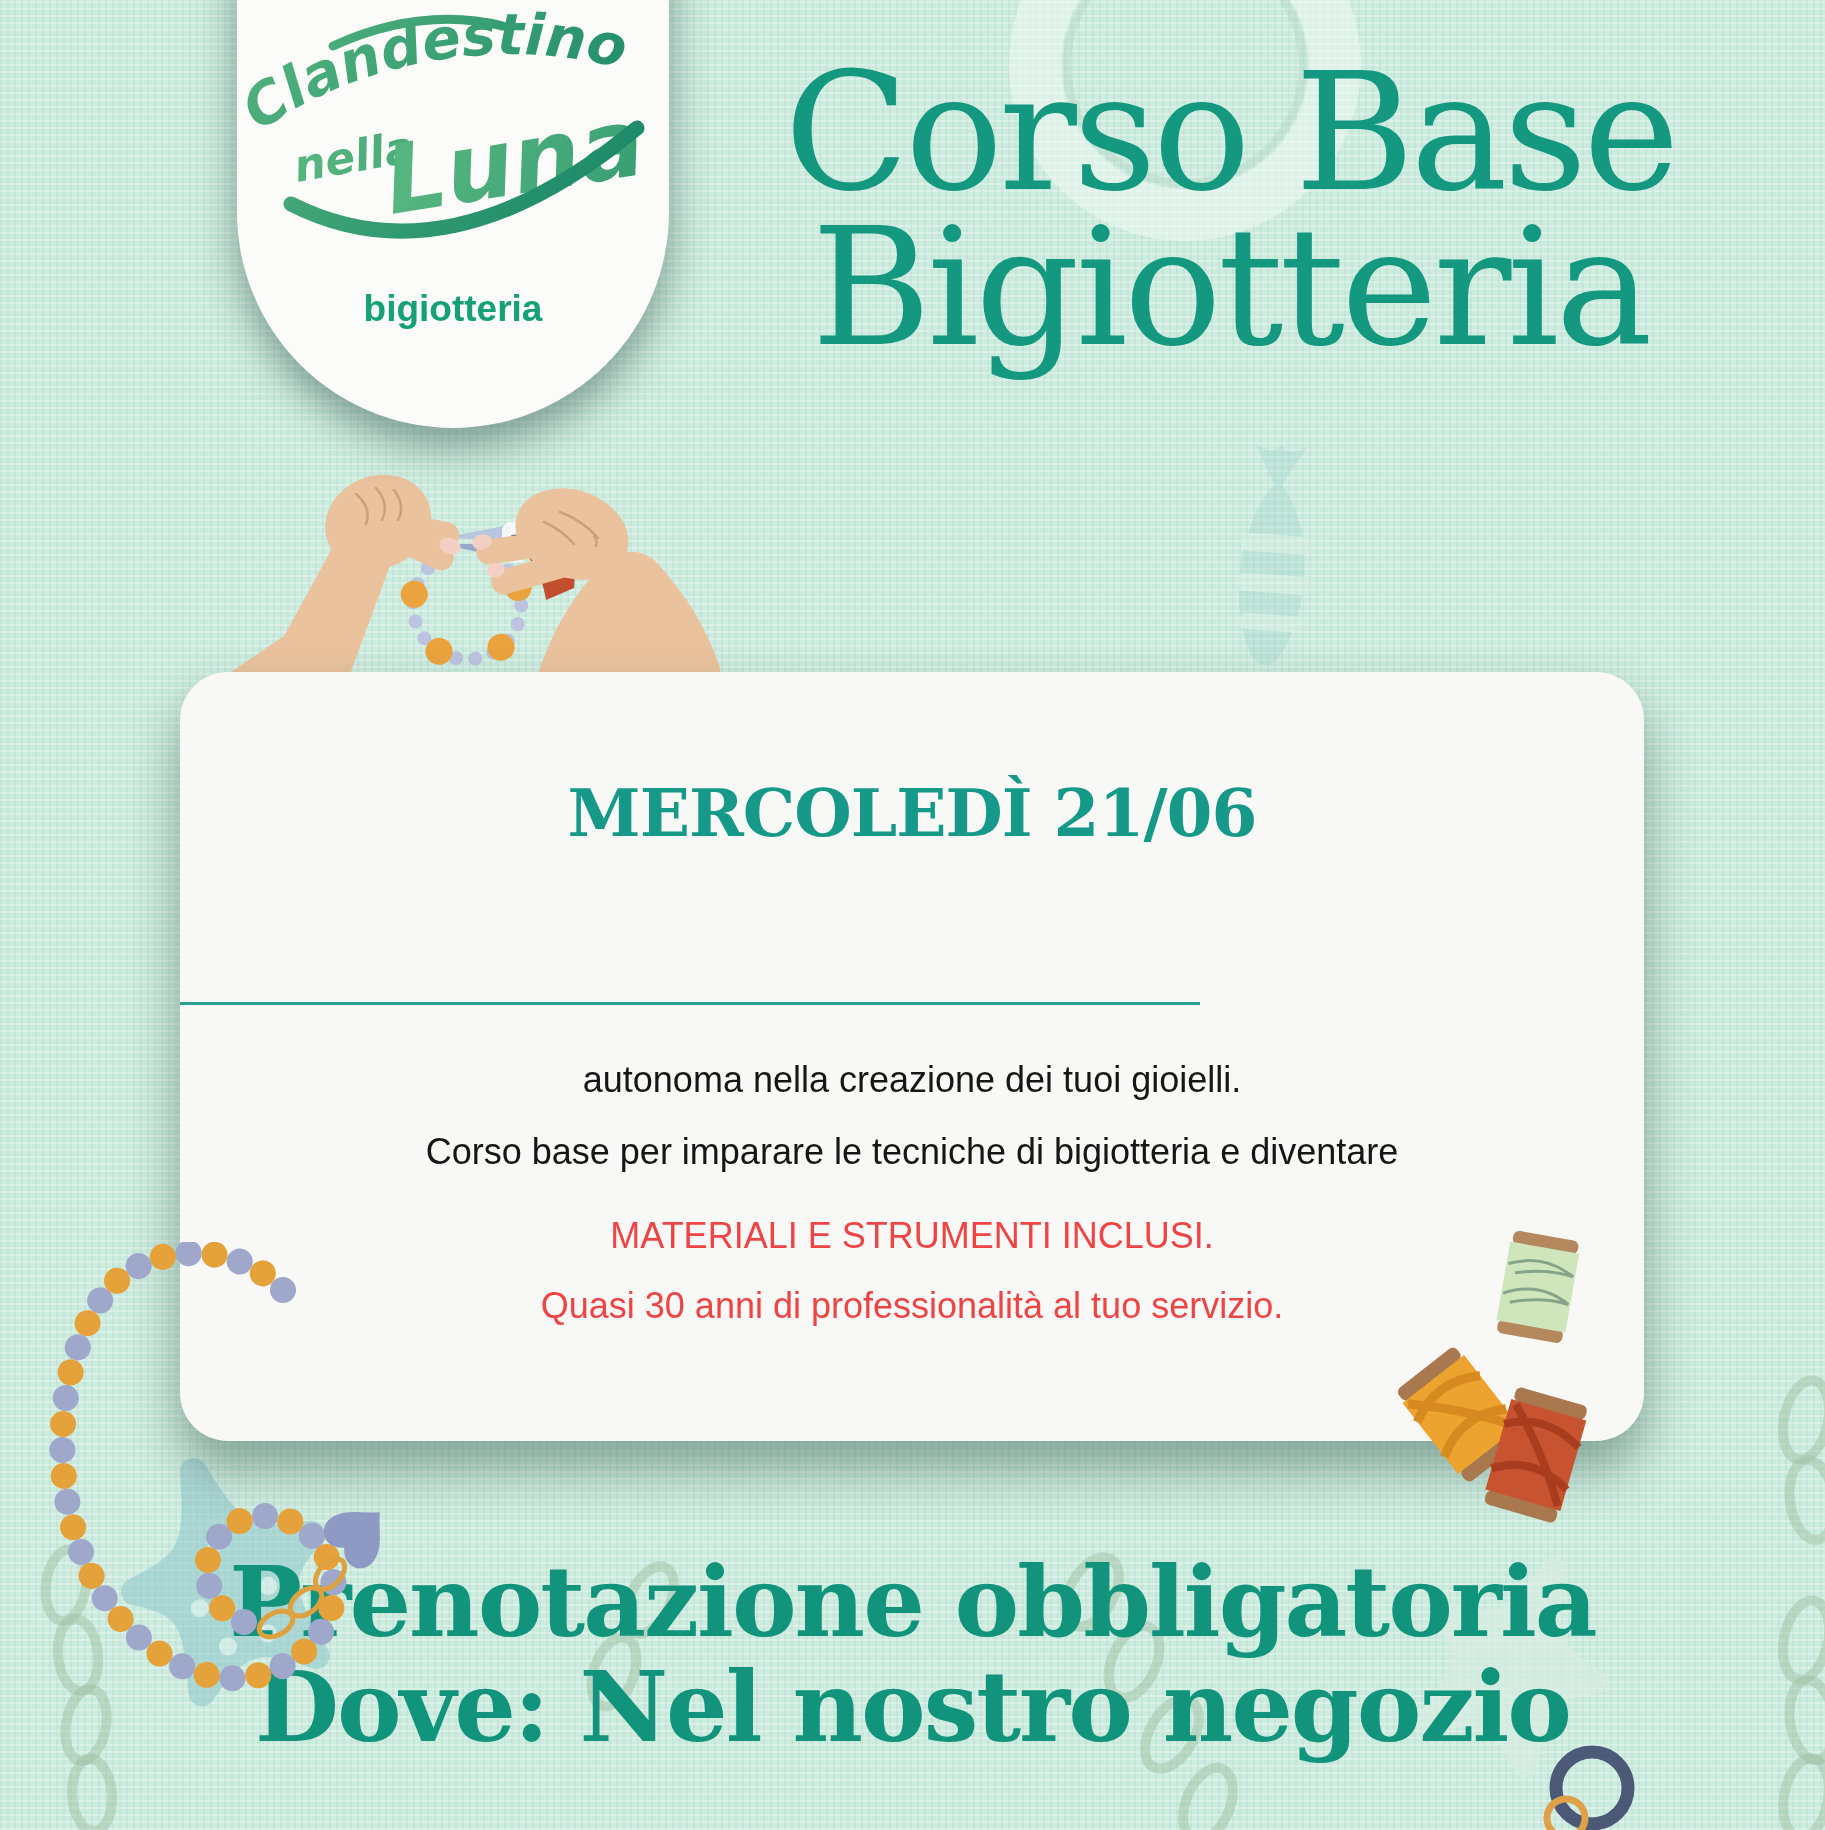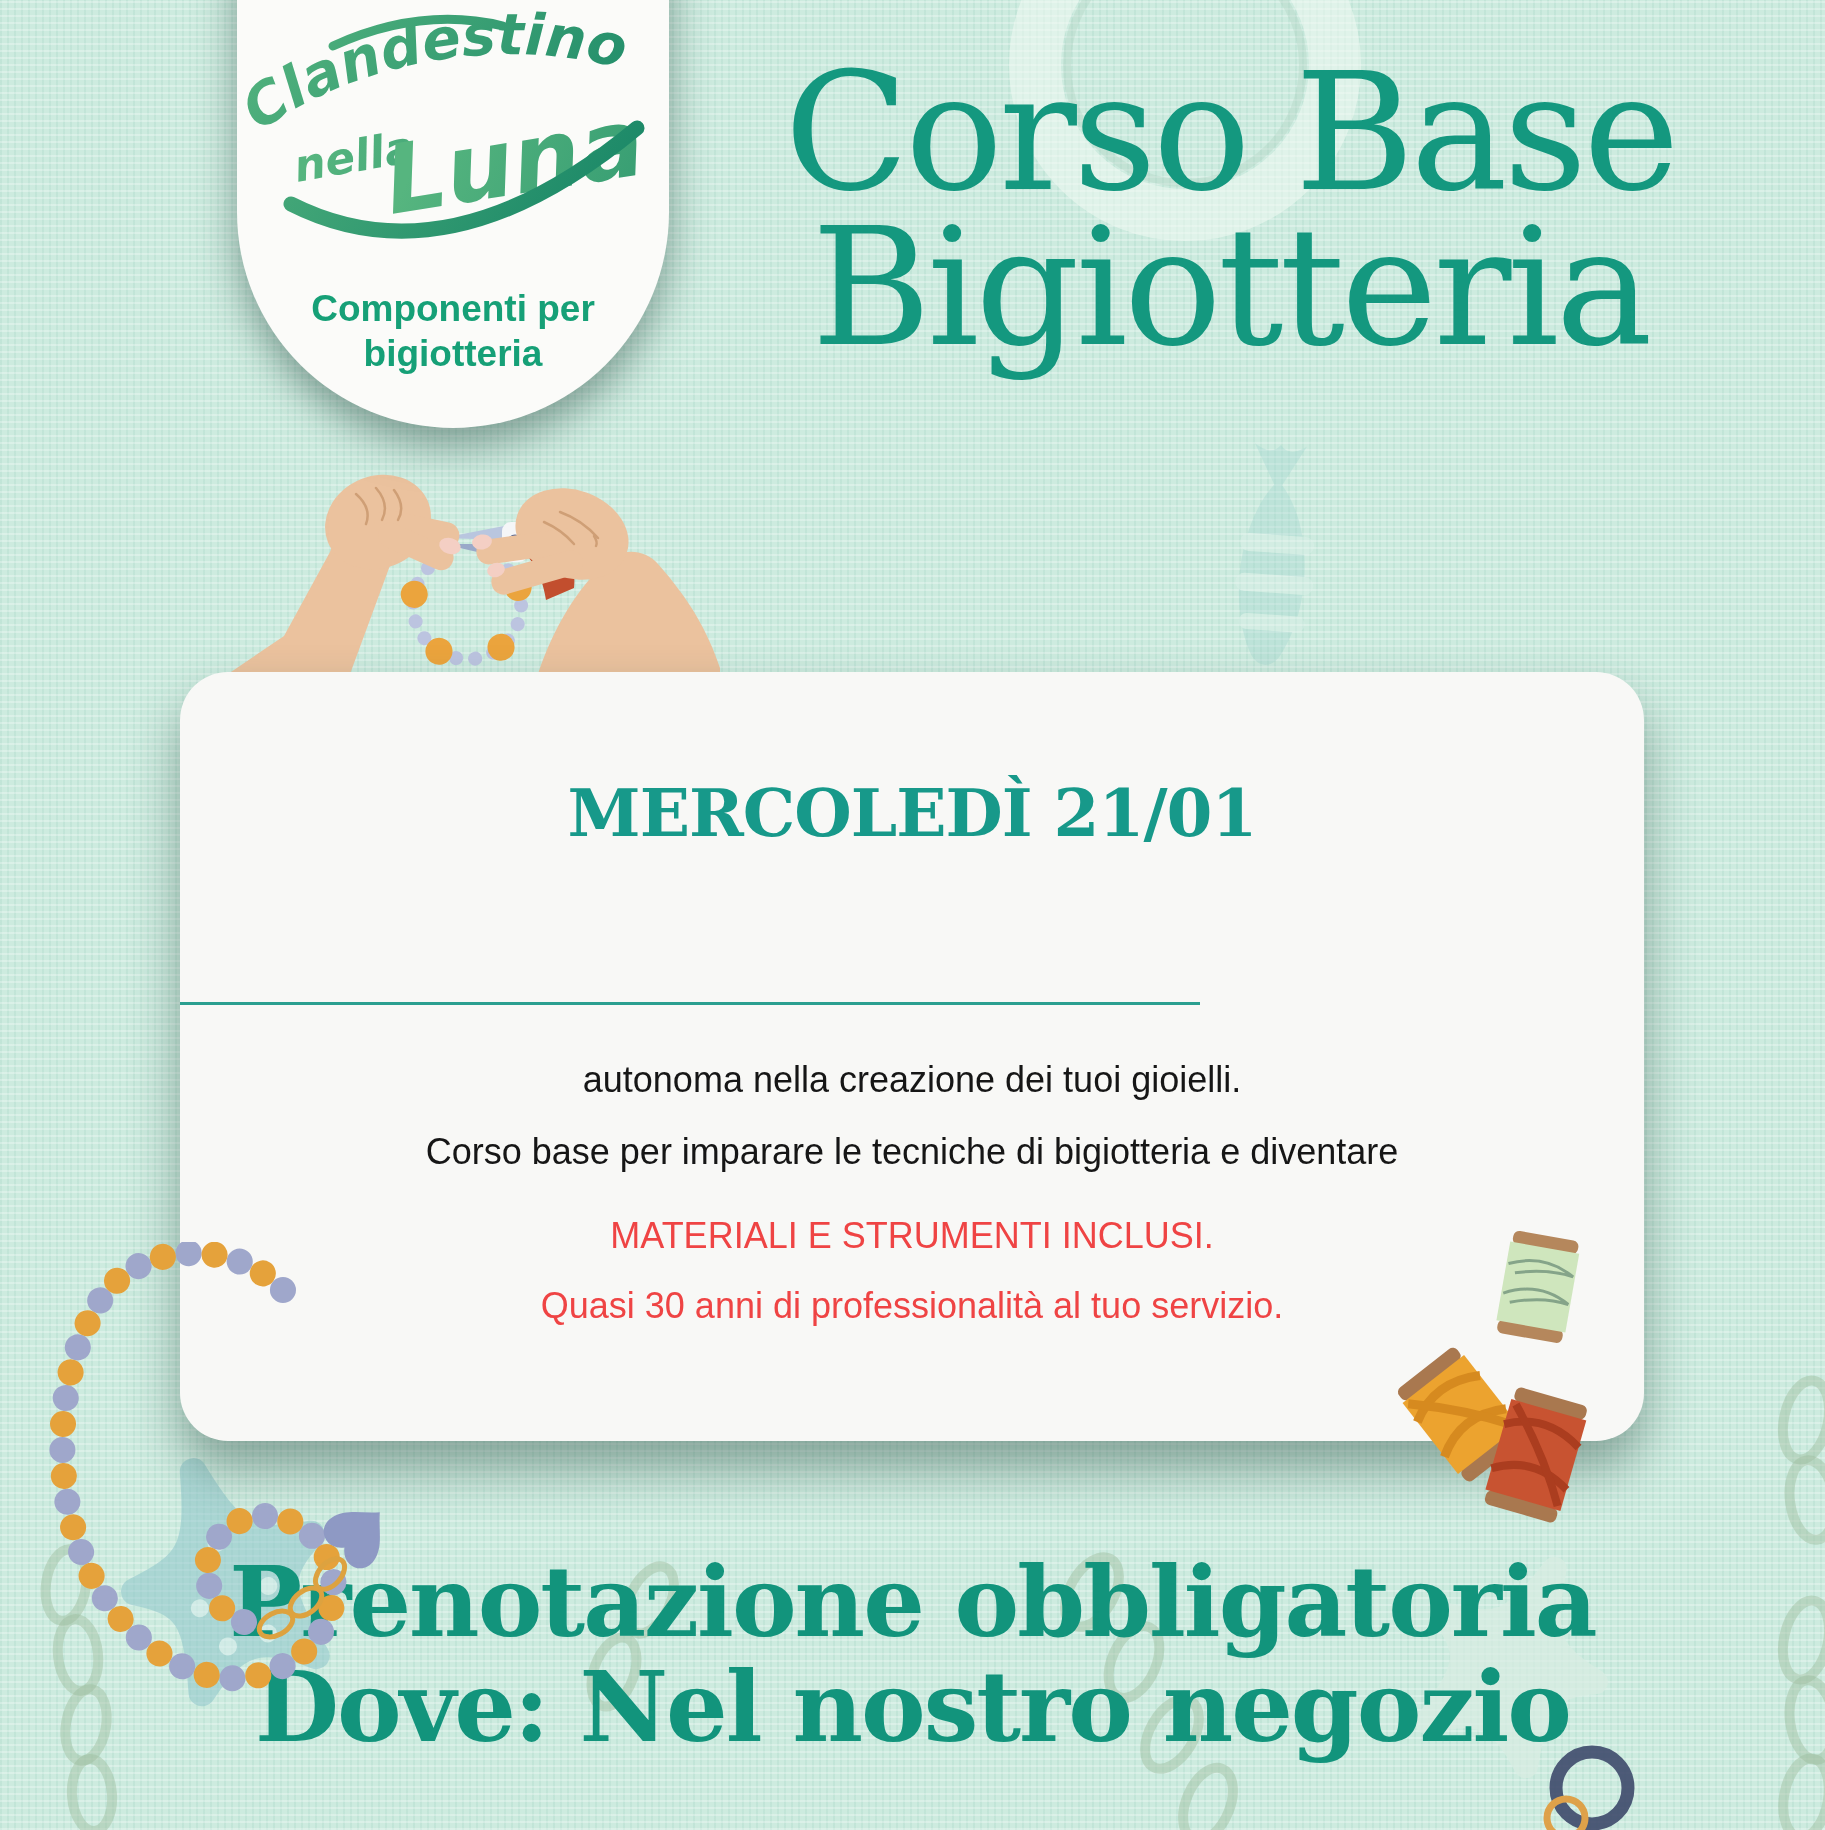--- a/index.html
+++ b/index.html
@@ -161,32 +161,31 @@
       </defs>
       <path d="M 88 46 Q 176 6 258 26" fill="none" stroke="url(#lgrad)" stroke-width="9" stroke-linecap="round"></path>
       <text font-family="DejaVu Sans, sans-serif" font-style="italic" font-weight="bold" font-size="57" fill="url(#lgrad)">
         <textPath href="#logoArc">Clandestino</textPath>
       </text>
       <text transform="translate(52,182) rotate(-10)" font-family="DejaVu Sans, sans-serif" font-style="italic" font-weight="bold" font-size="44" fill="url(#lgrad)">nella</text>
       <text transform="translate(146,214) rotate(-9)" font-family="DejaVu Sans, sans-serif" font-style="italic" font-weight="bold" font-size="95" fill="url(#lgrad)">Luna</text>
       <path d="M 46 204 Q 204 284 392 128" fill="none" stroke="url(#lgrad)" stroke-width="15" stroke-linecap="round"></path>
     </svg>
     <div class="badge-tagline">
-      <div>Componenti per</div>
       <div>bigiotteria</div>
     </div>
   </div>
 
   <div class="title">
     <div>Corso Base</div>
     <div>Bigiotteria</div>
   </div>
 
   <div class="card">
-    <div class="card-date">MERCOLEDÌ 21/01</div>
+    <div class="card-date">MERCOLEDÌ 21/06</div>
     <div class="card-divider"></div>
     <div class="card-desc">
       <div>autonoma nella creazione dei tuoi gioielli.</div>
       <div>Corso base per imparare le tecniche di bigiotteria e diventare</div>
     </div>
     <div class="card-note">
       <div>MATERIALI E STRUMENTI INCLUSI.</div>
       <div>Quasi 30 anni di professionalità al tuo servizio.</div>
     </div>
   </div>

